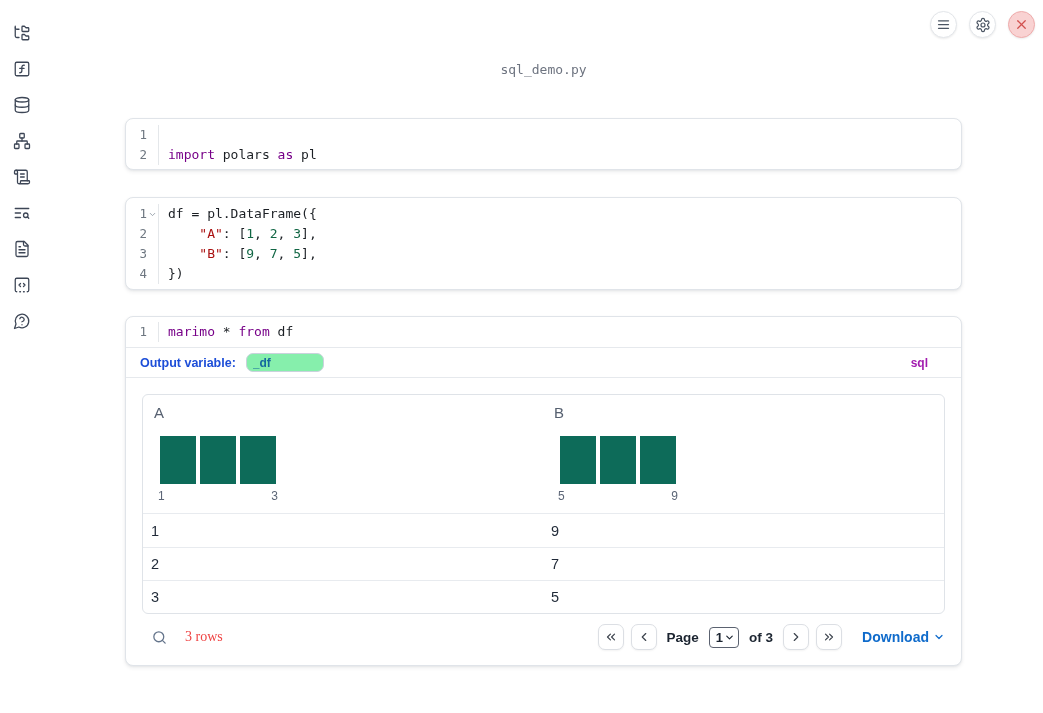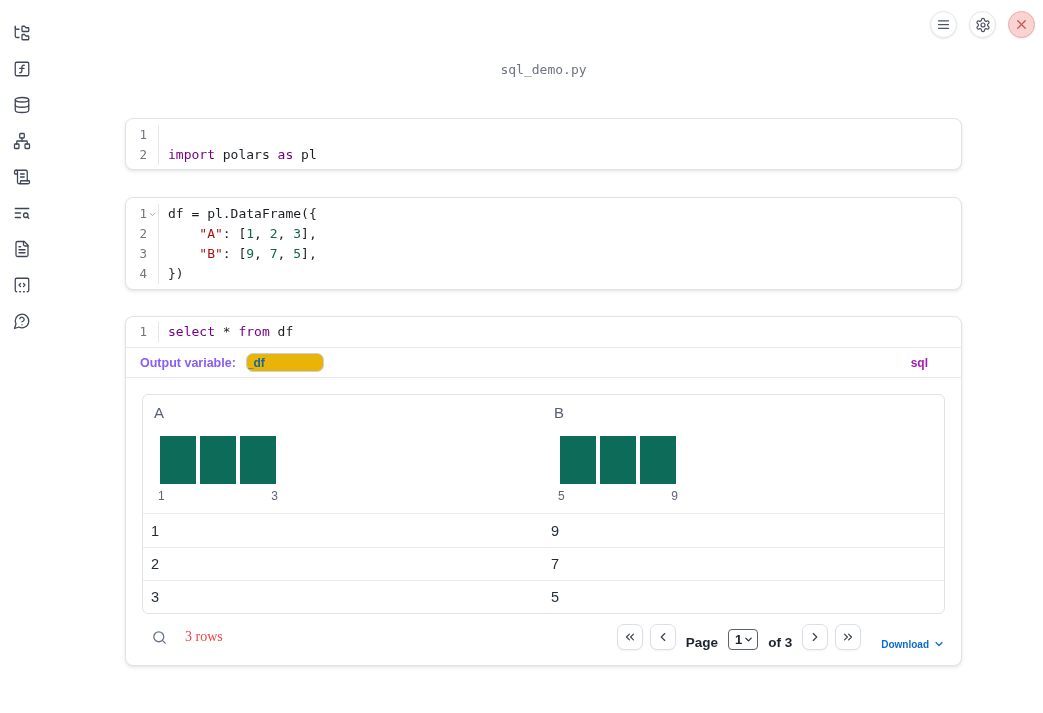--- a/index.html
+++ b/index.html
@@ -63,27 +63,27 @@
   .kw  { color:#770088; }
   .str { color:#aa1111; }
   .num { color:#116644; }
 
   
   .sql-code { padding:5px 0; border-bottom:1px solid #e6e9ed; }
   .outvar-row {
     height:30px; display:flex; align-items:center;
     border-bottom:1px solid #e6e9ed; padding:0 33px 0 14px;
   }
-  .outvar-label { font-size:12.5px; font-weight:bold; color:#8b5cf6; }
+  .outvar-label { font-size:12.5px; font-weight:bold; color:#1d4ed8; }
   .outvar-input {
     margin-left:10px; width:78px; height:19px;
     border:1px solid #c9d2dc; border-radius:7px;
     font-family:"Liberation Sans", sans-serif;
-    font-size:12px; font-weight:bold; color:#15689e; padding:0 0;
-    outline:none; background:#eab308;
+    font-size:12px; font-weight:bold; color:#15689e; padding:0 6px;
+    outline:none; background:#86efac;
   }
   .sql-label { margin-left:auto; font-size:12px; font-weight:bold; color:#a21caf; }
 
   
   .output-area { padding:16px 16px 0 16px; }
   .data-table { border:1px solid #dfe3e8; border-radius:6px; overflow:hidden; }
   .hist-row { display:flex; height:119px; border-bottom:1px solid #e8ebef; }
   .hist-col-a { width:400px; }
   .hist-col-b { flex:1; }
   .col-name { font-size:15px; color:#566070; margin:9px 0 0 11px; cursor:pointer; }
@@ -95,36 +95,36 @@
   }
   .t-row { display:flex; height:33px; align-items:center; font-size:14.5px; color:#1f2937; }
   .t-row + .t-row { border-top:1px solid #e8ebef; }
   .t-cell-a { width:400px; padding-left:8px; }
   .t-cell-b { flex:1; padding-left:8px; }
 
   
   .table-footer { height:46px; display:flex; align-items:center; }
   .search-icon { margin-left:9px; color:#64748b; cursor:pointer; }
   .row-count { margin-left:17px; font-size:14px; color:#ef4444;font-family:Liberation Serif, serif; }
-  .pager { margin-left:auto; display:flex; align-items:flex-end; gap:7px; }
+  .pager { margin-left:auto; display:flex; align-items:center; gap:7px; }
   .pg-btn {
     width:26px; height:26px; border:1px solid #dcdfe4; border-radius:7px;
     background:#fff; box-shadow:0 1px 2px rgba(0,0,0,.05);
     display:flex; align-items:center; justify-content:center;
     color:#3c434d; cursor:pointer;
   }
   .pg-text { font-size:13.5px; font-weight:bold; color:#1b2430; margin:0 3px; }
   .page-select {
     height:21px; min-width:28px; border:1.5px solid #5b6270; border-radius:4px;
     display:flex; align-items:center; padding:0 3px 0 6px; gap:1px;
     font-size:13px; font-weight:bold; color:#1b2430; background:#fff; cursor:pointer;
   }
   .download-btn {
     margin-left:13px; display:flex; align-items:center; gap:4px;
-    color:#0f6bcb; font-size:10px; font-weight:600; cursor:pointer;
+    color:#0f6bcb; font-size:14px; font-weight:600; cursor:pointer;
   }
 </style>
 </head>
 <body>
 
 <div class="sidebar">
   <div class="side-btn">
     <svg viewBox="0 0 24 24" width="18" height="18" fill="none" stroke="currentColor" stroke-width="1.7" stroke-linecap="round" stroke-linejoin="round">
         <path d="M20 10a1 1 0 0 0 1-1V6a1 1 0 0 0-1-1h-2.5a1 1 0 0 1-.8-.4l-.9-1.2A1 1 0 0 0 15 3h-2a1 1 0 0 0-1 1v5a1 1 0 0 0 1 1Z"></path>
         <path d="M20 21a1 1 0 0 0 1-1v-3a1 1 0 0 0-1-1h-2.5a1 1 0 0 1-.8-.4l-.9-1.2a1 1 0 0 0-.8-.4h-2a1 1 0 0 0-1 1v5a1 1 0 0 0 1 1Z"></path>
@@ -281,21 +281,21 @@
     </div>
   </div>
 
   <div class="card" id="cell-3">
     <div class="sql-code">
       <div class="code-line">
         <div class="gutter">
             <span>1</span>
             <span class="fold-slot"></span>
           </div>
-        <div class="code-text"><span class="kw">select</span><span> * </span><span class="kw">from</span><span> df</span></div>
+        <div class="code-text"><span class="kw">marimo</span><span> * </span><span class="kw">from</span><span> df</span></div>
       </div>
     </div>
 
     <div class="outvar-row">
       <span class="outvar-label">Output variable:</span>
       <input class="outvar-input" type="text" value="_df" style="">
       <span class="sql-label">sql</span>
     </div>
 
     <div class="output-area">

